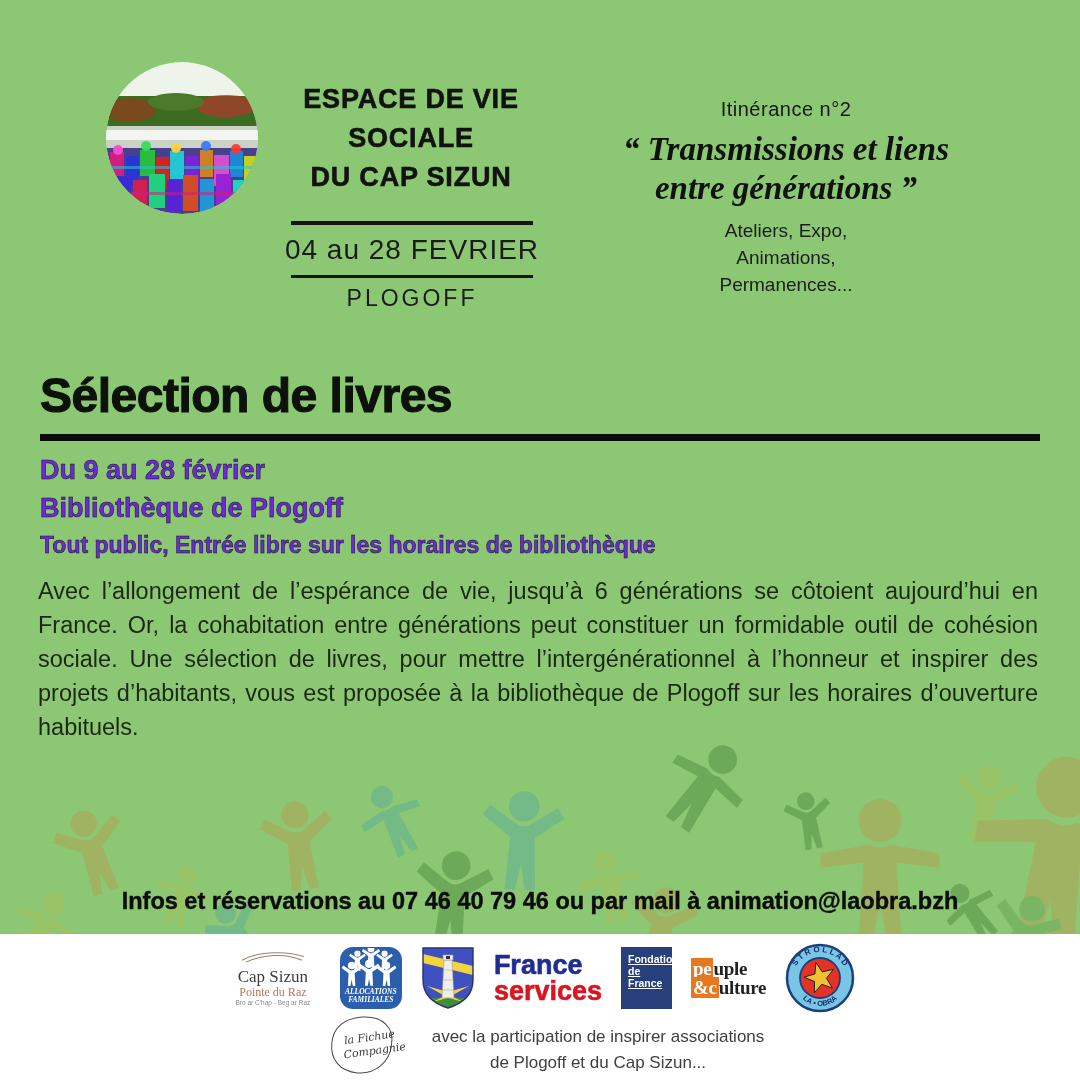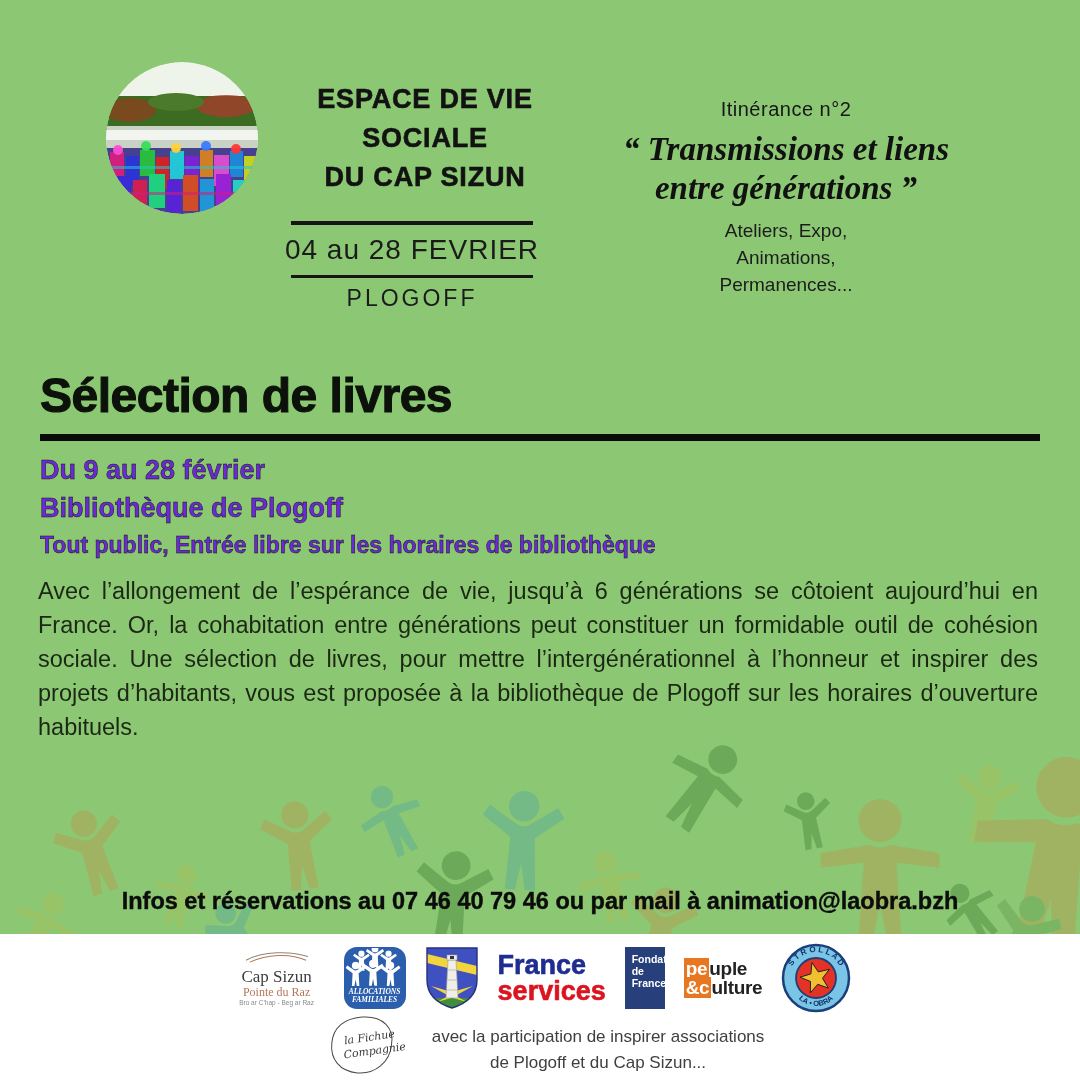--- a/index.html
+++ b/index.html
@@ -5,21 +5,21 @@
   * { margin:0; padding:0; box-sizing:border-box; }
   body { background:#555; }
   #canvas {
     position:relative; width:1080px; height:1080px;
     background:#8cc873; overflow:hidden;
     font-family:"Liberation Sans", sans-serif; color:#10150c;
   }
   
   .photo { position:absolute; left:106px; top:62px; width:152px; height:152px;
            border-radius:50%; overflow:hidden; }
-  .org-block { position:absolute; left:294px; top:80px; width:262px; text-align:center; }
+  .org-block { position:absolute; left:280px; top:80px; width:262px; text-align:center; }
   .org-title { font-size:27px; font-weight:bold; letter-spacing:.8px; line-height:1.44;
                color:#121212; -webkit-text-stroke:.6px #121212; }
   .rule-a { position:absolute; left:291px; top:221px; width:242px; height:4px; background:#161616; }
   .date-range { position:absolute; left:266px; top:234px; width:292px; text-align:center;
                 font-size:28px; letter-spacing:1px; color:#1b1b1b; }
   .rule-b { position:absolute; left:291px; top:275px; width:242px; height:3px; background:#161616; }
   .place { position:absolute; left:291px; top:285px; width:242px; text-align:center;
            font-size:23px; letter-spacing:3px; color:#1b1b1b; }
   
   .right-block { position:absolute; left:600px; top:98px; width:372px; text-align:center; }
@@ -53,23 +53,23 @@
   .capsizun .l2 { font-family:"Liberation Serif", serif; font-size:12px; color:#b5765a; }
   .capsizun .l3 { font-size:6.5px; color:#8a8a8a; margin-top:2px; }
   .caf { width:62px; height:62px; background:#2b5fad; border-radius:13px; position:relative;
          display:flex; flex-direction:column; justify-content:flex-end; align-items:center; }
   .caf-text { font-family:"Liberation Serif", serif; font-style:italic; font-weight:bold;
               font-size:7.5px; color:#fff; text-align:center; line-height:1.15; padding-bottom:4px; }
   .fservices { text-align:left; font-weight:bold; font-size:27px; line-height:.98;
                -webkit-text-stroke:.6px currentColor; }
   .fservices .fs1 { color:#1f2d91; }
   .fservices .fs2 { color:#db1420; }
-  .fdf { width:40px; height:62px; background:#27407c; color:#fff; font-size:10.5px;
-         line-height:1.12; padding:7px 0 0 7px; font-weight:bold; }
-  .pc { font-size:19px; color:#222; line-height:1.02; font-weight:bold; letter-spacing:-.3px; }
+  .fdf { width:51px; height:62px; background:#27407c; color:#fff; font-size:10.5px;
+         line-height:1.12; padding:7px 0 0 7px; font-weight:bold;text-decoration:underline; }
+  .pc { font-size:19px; color:#222; line-height:1.02; font-weight:bold; letter-spacing:-.3px;font-family:Liberation Serif, serif; }
   .pc-box { background:#e87722; color:#fff; padding:0 2px; }
   .fichue-wrap { width:92px; position:relative; top:2px; }
   .part-text { text-align:center; font-size:17px; color:#3f3f3f; line-height:1.55; padding-top:12px; }
 </style>
 </head>
 <body>
 
 <div id="canvas">
 
   <svg width="0" height="0" style="position:absolute" aria-hidden="true">

